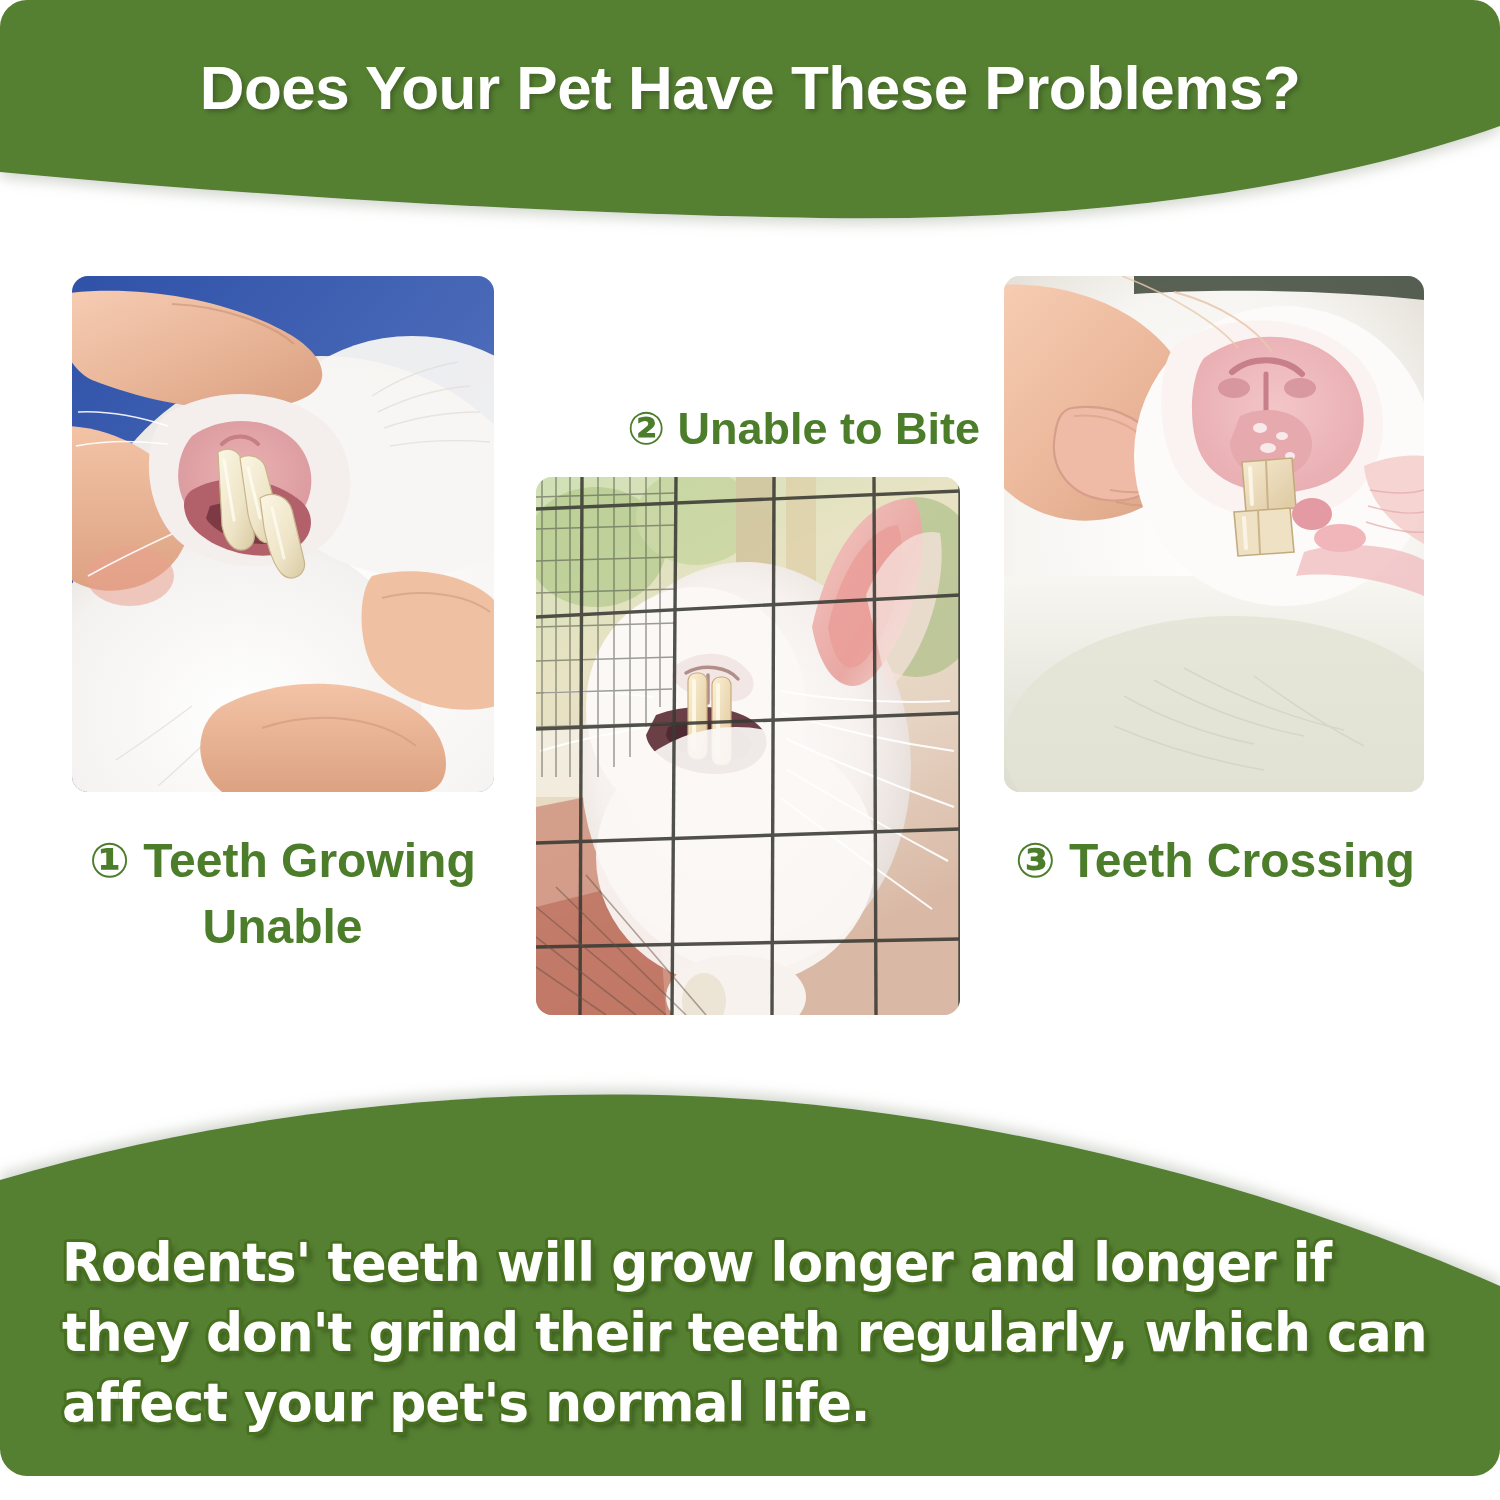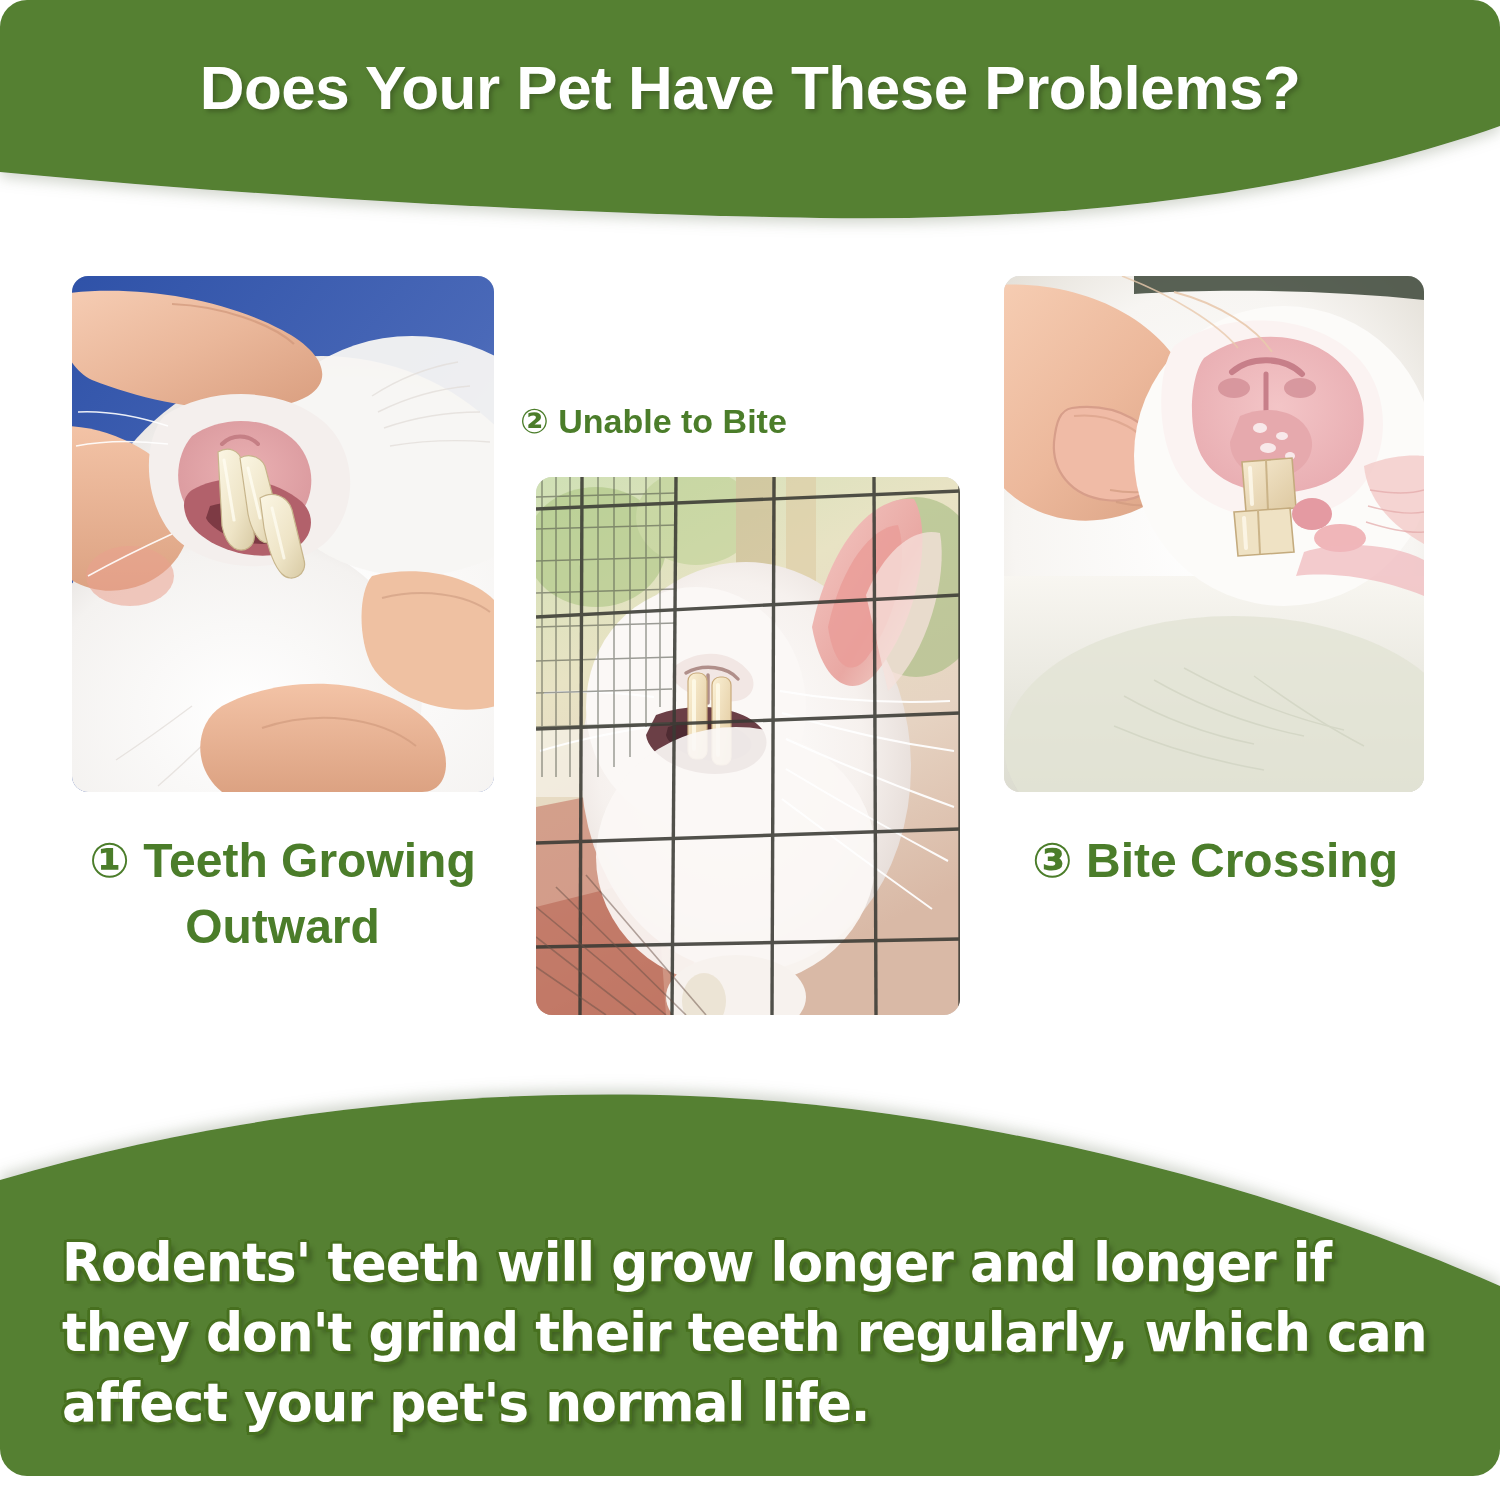--- a/index.html
+++ b/index.html
@@ -39,21 +39,21 @@
   .caption{
     position:absolute;
     color:#4b7d2a;
     font-weight:bold;
     font-size:48px;
     line-height:1.38;
     text-align:center;
     font-family:"Liberation Sans","DejaVu Sans",sans-serif;
   }
   #caption-1{left:55px;top:828px;width:455px;}
-  #caption-2{left:520px;top:398px;width:460px;font-size:34px;text-align:left;}
+  #caption-2{left:520px;top:398px;width:460px;font-size:45px;text-align:right;}
   #caption-3{left:990px;top:828px;width:450px;}
 
   
   #bottom-text{
     position:absolute;
     left:62px;top:1228px;width:1340px;
     font-family:"DejaVu Sans","Liberation Sans",sans-serif;
     font-weight:bold;
     font-size:54px;
     line-height:1.30;
@@ -401,29 +401,29 @@
         <path d="M362,246 q38,12 58,10"></path>
       </g>
 
       <path d="M170,16 C216,28 252,52 268,76" stroke="#e8c9ad" stroke-width="2" fill="none" opacity=".9"></path>
       <path d="M118,0 C170,20 214,48 234,72" stroke="#e8c9ad" stroke-width="1.6" fill="none" opacity=".8"></path>
     </svg>
   </div>
 
   <div class="caption" id="caption-1">
     <span>① Teeth Growing</span><br>
-    <span>Outward</span>
+    <span>Unable</span>
   </div>
 
   <div class="caption" id="caption-2">
     <span>② Unable to Bite</span>
   </div>
 
   <div class="caption" id="caption-3">
-    <span>③ Bite Crossing</span><br>
+    <span>③ Teeth Crossing</span><br>
   </div>
 
   <div id="bottom-text">
     <span class="bline">Rodents' teeth will grow longer and longer if</span>
     <span class="bline">they don't grind their teeth regularly, which can</span>
     <span class="bline">affect your pet's normal life.</span>
   </div>
 
 </div>
 

